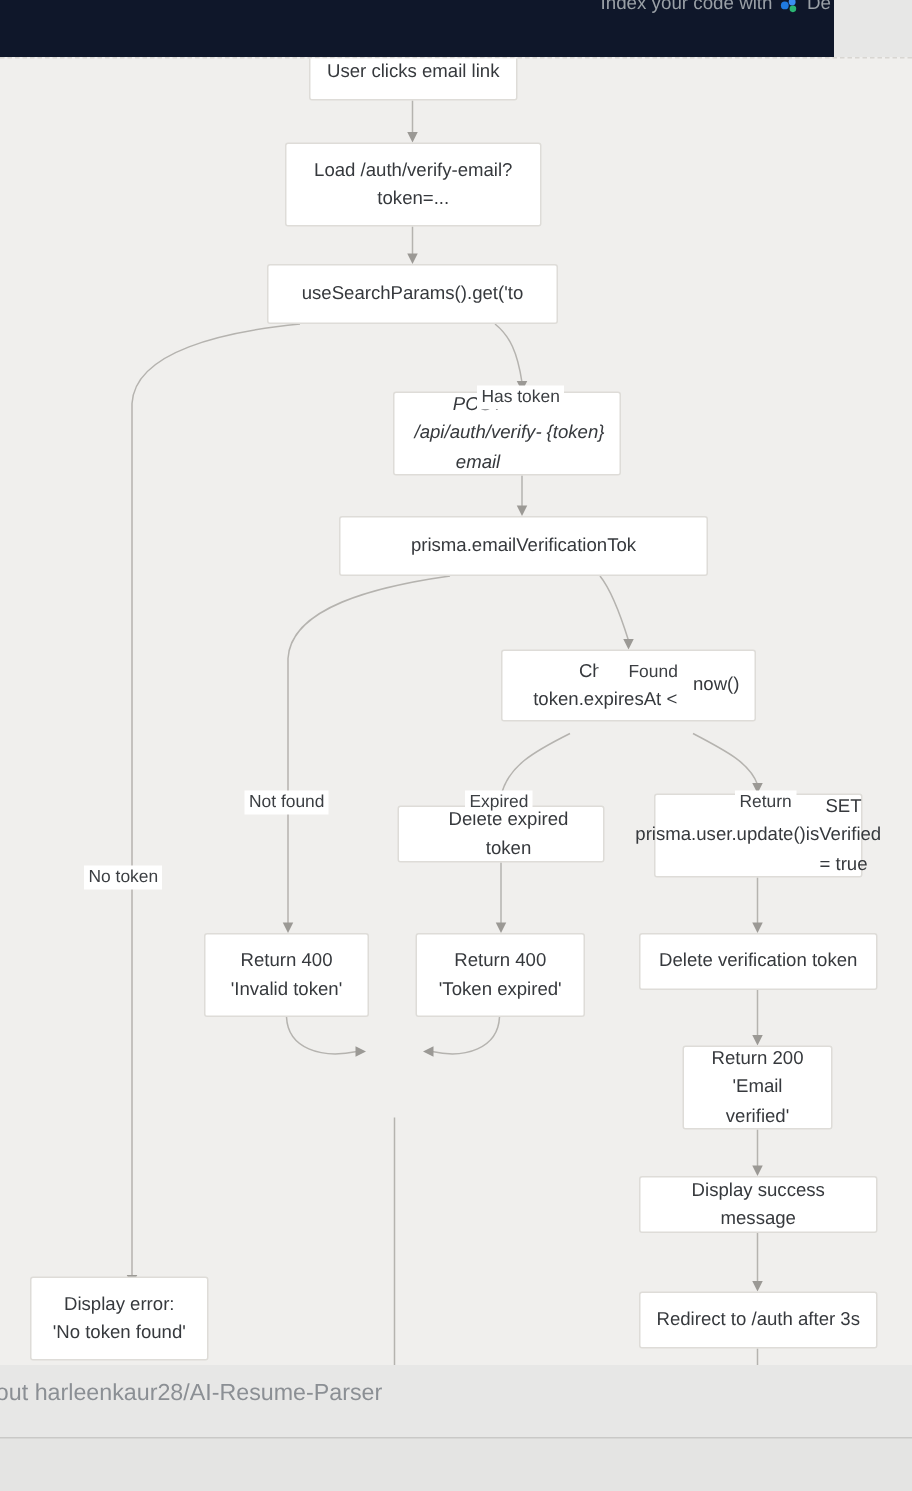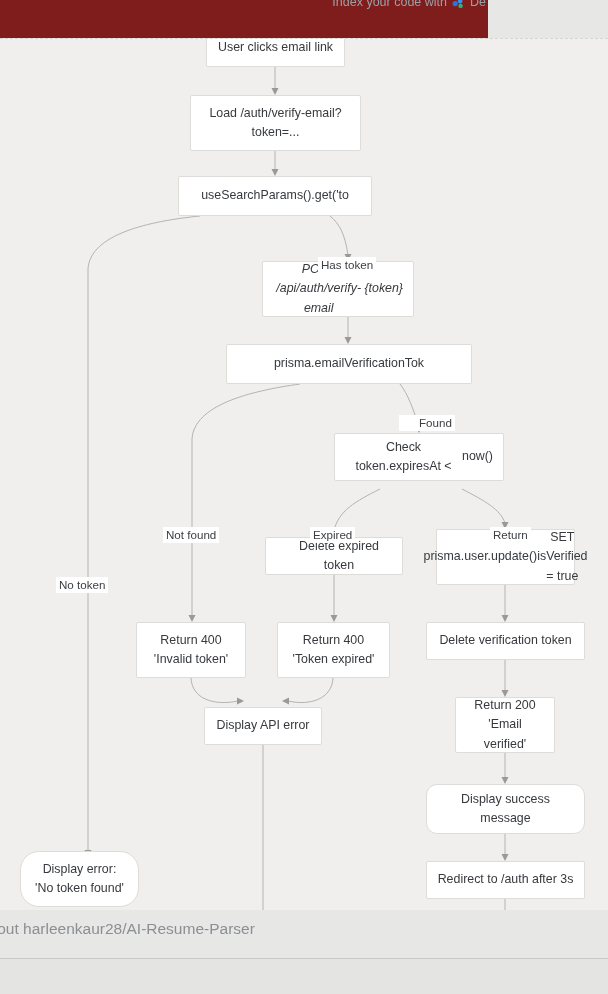--- a/index.html
+++ b/index.html
@@ -7,22 +7,22 @@
     margin: 0; padding: 0;
     width: 608px; height: 994px;
     overflow: hidden;
     font-family: "Liberation Sans", sans-serif;
     background: #e7e7e6;
   }
   #app { position: relative; width: 608px; height: 994px; }
 
   
   .page-top {
-    position: absolute; left: 0; top: 0; width: 488px; height: 38px;
-    background: #7f1d1d;
+    position: absolute; left: 0; top: 0; width: 556px; height: 38px;
+    background: #0f172a;
     overflow: hidden;
   }
   .index-hint {
     position: absolute; right: 2px; top: -5px;
     font-size: 12.5px; color: #9aa0a6; white-space: nowrap;
     display: flex; align-items: center; gap: 5px;
   }
   .deep-logo { display: inline-block; width: 13px; height: 13px; position: relative; top: 1px; }
 
   
@@ -200,44 +200,41 @@
 
       <div class="node" style="left:277px;top:583px;width:113px;height:56px;flex-direction:column;">
         <span>Return 400</span>
         <span>'Token expired'</span>
       </div>
 
       <div class="node" style="left:426px;top:583px;width:159px;height:38px;">
         <span>Delete verification token</span>
       </div>
 
-      <div class="node" style="left:204px;top:668px;width:118px;height:38px;">
-        <span>Display API error</span>
-      </div>
 
       <div class="node" style="left:455px;top:658px;width:100px;height:56px;flex-direction:column;">
         <span>Return 200</span>
         <span>'Email verified'</span>
       </div>
 
-      <div class="node" style="left:426px;top:745px;width:159px;height:50px;border-radius:11px;">
+      <div class="node" style="left:426px;top:745px;width:159px;height:38px;">
         <span>Display success message</span>
       </div>
 
       <div class="node" style="left:426px;top:822px;width:159px;height:38px;">
         <span>Redirect to /auth after 3s</span>
       </div>
 
-      <div class="node" style="left:20px;top:812px;width:119px;height:56px;flex-direction:column;border-radius:19px;">
+      <div class="node" style="left:20px;top:812px;width:119px;height:56px;flex-direction:column;">
         <span>Display error:</span>
         <span>'No token found'</span>
       </div>
 
       <div class="edge-label" style="left:318px;top:190px;">Has token</div>
-      <div class="edge-label" style="left:399px;top:348px;padding-left:20px;">Found</div>
+      <div class="edge-label" style="left:399px;top:373px;padding-left:20px;">Found</div>
       <div class="edge-label" style="left:163px;top:460px;">Not found</div>
       <div class="edge-label" style="left:310px;top:460px;">Expired</div>
       <div class="edge-label" style="left:490px;top:460px;">Return</div>
       <div class="edge-label" style="left:56px;top:510px;">No token</div>
 
     </div>
   </div>
 
   <div class="ask-bar">
     <div class="ask-text">about harleenkaur28/AI-Resume-Parser</div>

